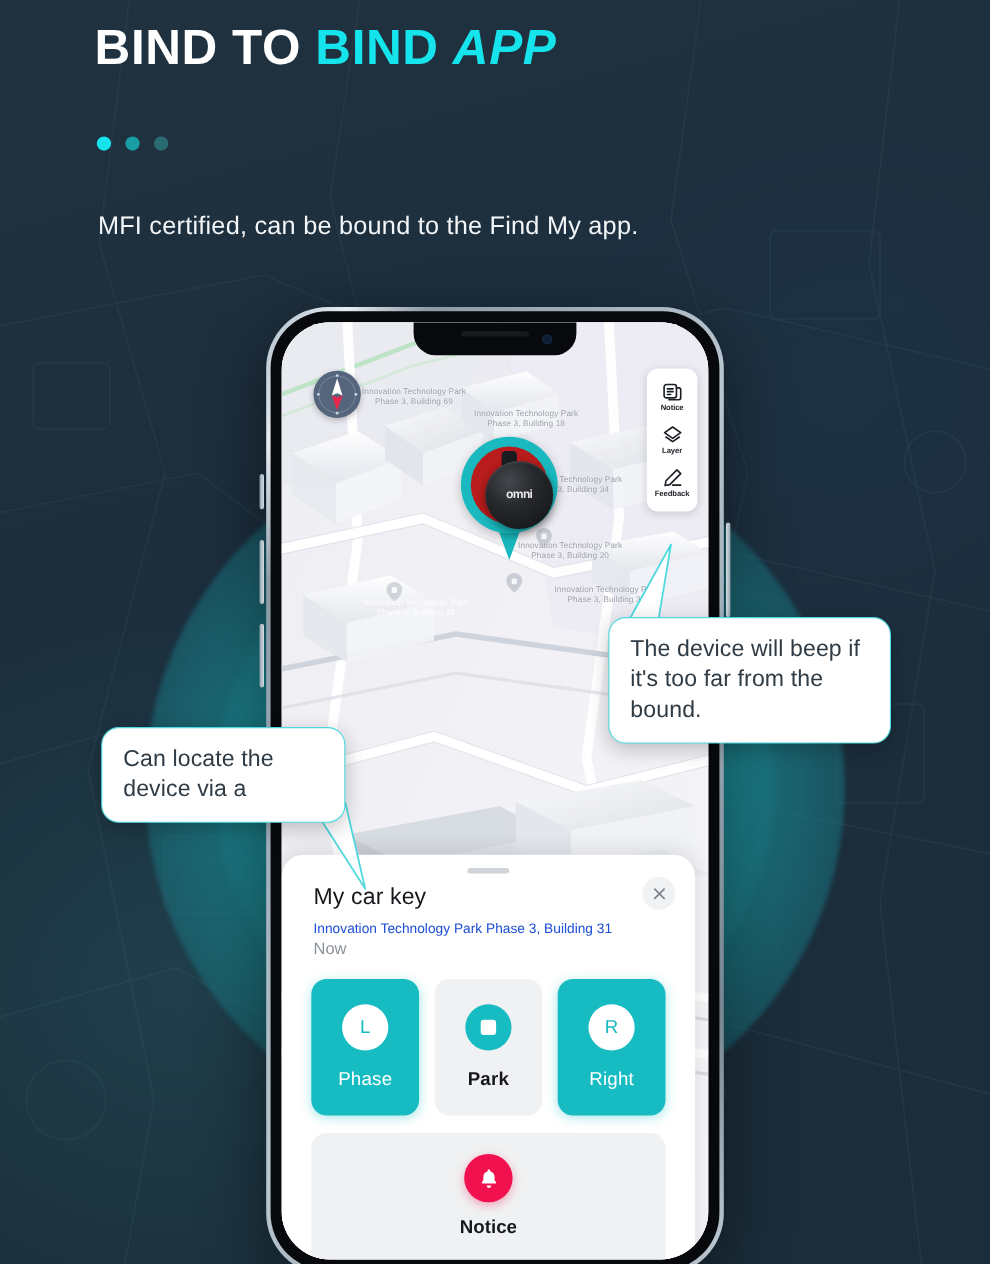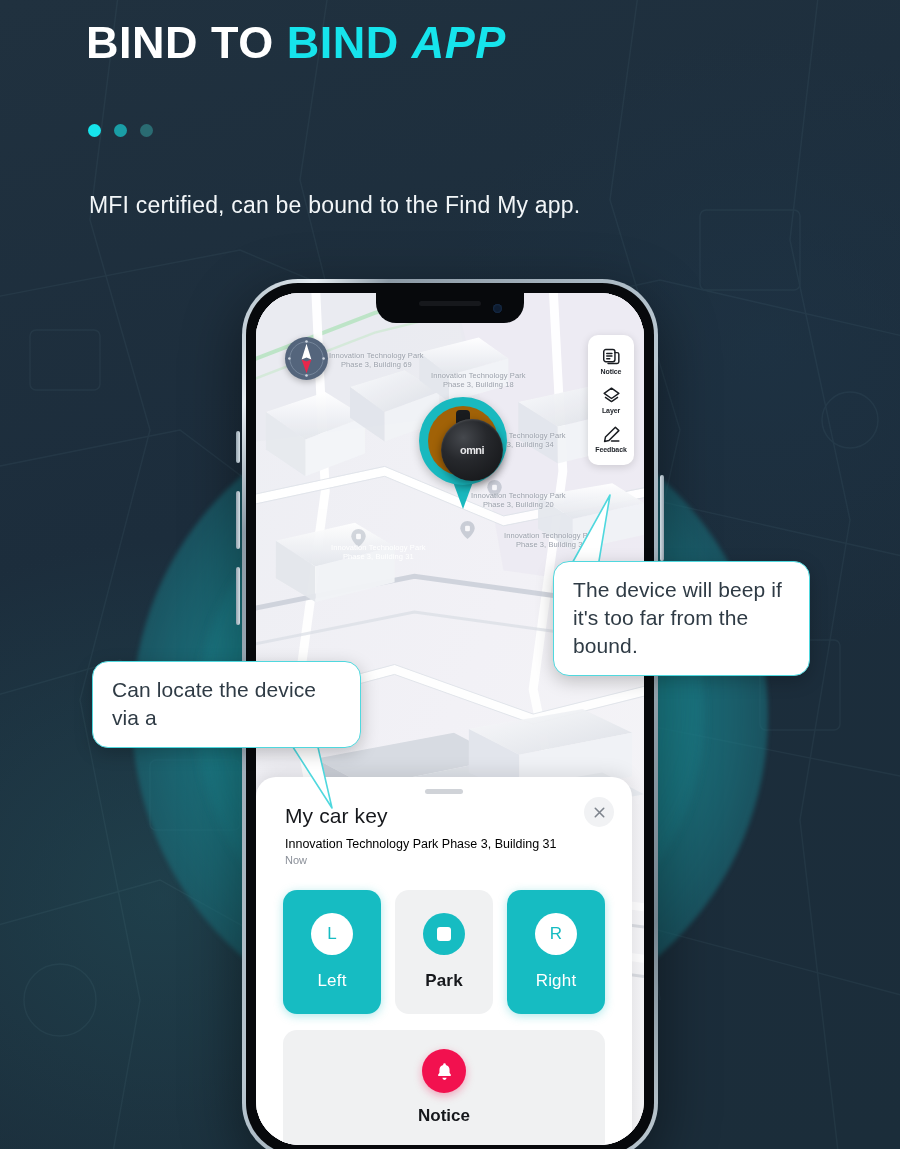--- a/index.html
+++ b/index.html
@@ -247,21 +247,21 @@
     width: 88px; height: 88px;
     border-radius: 50%;
     background: #19b9bf;
     box-shadow: 0 3px 10px rgba(0,0,0,0.22);
   }
   .pin-ring-inner {
     position: absolute;
     left: 9px; top: 9px;
     width: 70px; height: 70px;
     border-radius: 50%;
-    background: #a16207;
+    background: #b91c1c;
   }
   .pin-tail {
     position: absolute;
     left: 30px;
     top: 74px;
     width: 28px;
     height: 38px;
     background: #19b9bf;
     clip-path: polygon(0 0, 100% 0, 50% 100%);
   }
@@ -331,28 +331,28 @@
     top: 27px;
     font-size: 21px;
     color: #16181c;
     letter-spacing: 0.1px;
   }
   .sheet-addr {
     position: absolute;
     left: 29px;
     top: 58px;
     font-size: 12.5px;
-    color: #000000;
+    color: #1d4ed8;
     line-height: 1.45;
   }
   .sheet-time {
     position: absolute;
     left: 29px;
     top: 77px;
-    font-size: 11px;
+    font-size: 15px;
     color: #8b9099;
   }
 
   .actions {
     position: absolute;
     left: 27px;
     right: 27px;
     top: 113px;
     display: flex;
     gap: 14px;
@@ -415,21 +415,21 @@
     border-radius: 16px;
     padding: 14px 19px 15px;
     color: #2f3b45;
     font-size: 21px;
     line-height: 1.33;
     letter-spacing: 0.1px;
     box-shadow: 0 5px 18px rgba(0,0,0,0.22);
     z-index: 60;
   }
   .bubble-right { left: 553px; top: 561px; width: 257px; }
-  .bubble-left  { left: 92px;  top: 661px; width: 269px; }
+  .bubble-left  { left: 92px;  top: 661px; width: 222px; }
 
   .tail-svg { position: absolute; z-index: 59; overflow: visible; }
   .tail-right-svg { left: 540px; top: 495px; width: 220px; height: 110px; }
   .tail-left-svg  { left: 270px; top: 730px; width: 120px; height: 90px; }
 </style>
 </head>
 <body>
 
 <div class="page">
 
@@ -675,21 +675,21 @@
           </div>
           <div class="sheet-title">My car key</div>
           <div class="sheet-addr">Innovation Technology Park Phase 3, Building 31</div>
           <div class="sheet-time">Now</div>
 
           <div class="actions">
             <div class="act act-on">
               <div class="act-badge badge-white">
                 <span>L</span>
               </div>
-              <div class="act-label label-white">Left</div>
+              <div class="act-label label-white">Phase</div>
             </div>
             <div class="act act-off">
               <div class="act-badge badge-teal">
                 <span class="badge-sq"></span>
               </div>
               <div class="act-label label-dark">Park</div>
             </div>
             <div class="act act-on">
               <div class="act-badge badge-white">
                 <span>R</span>

